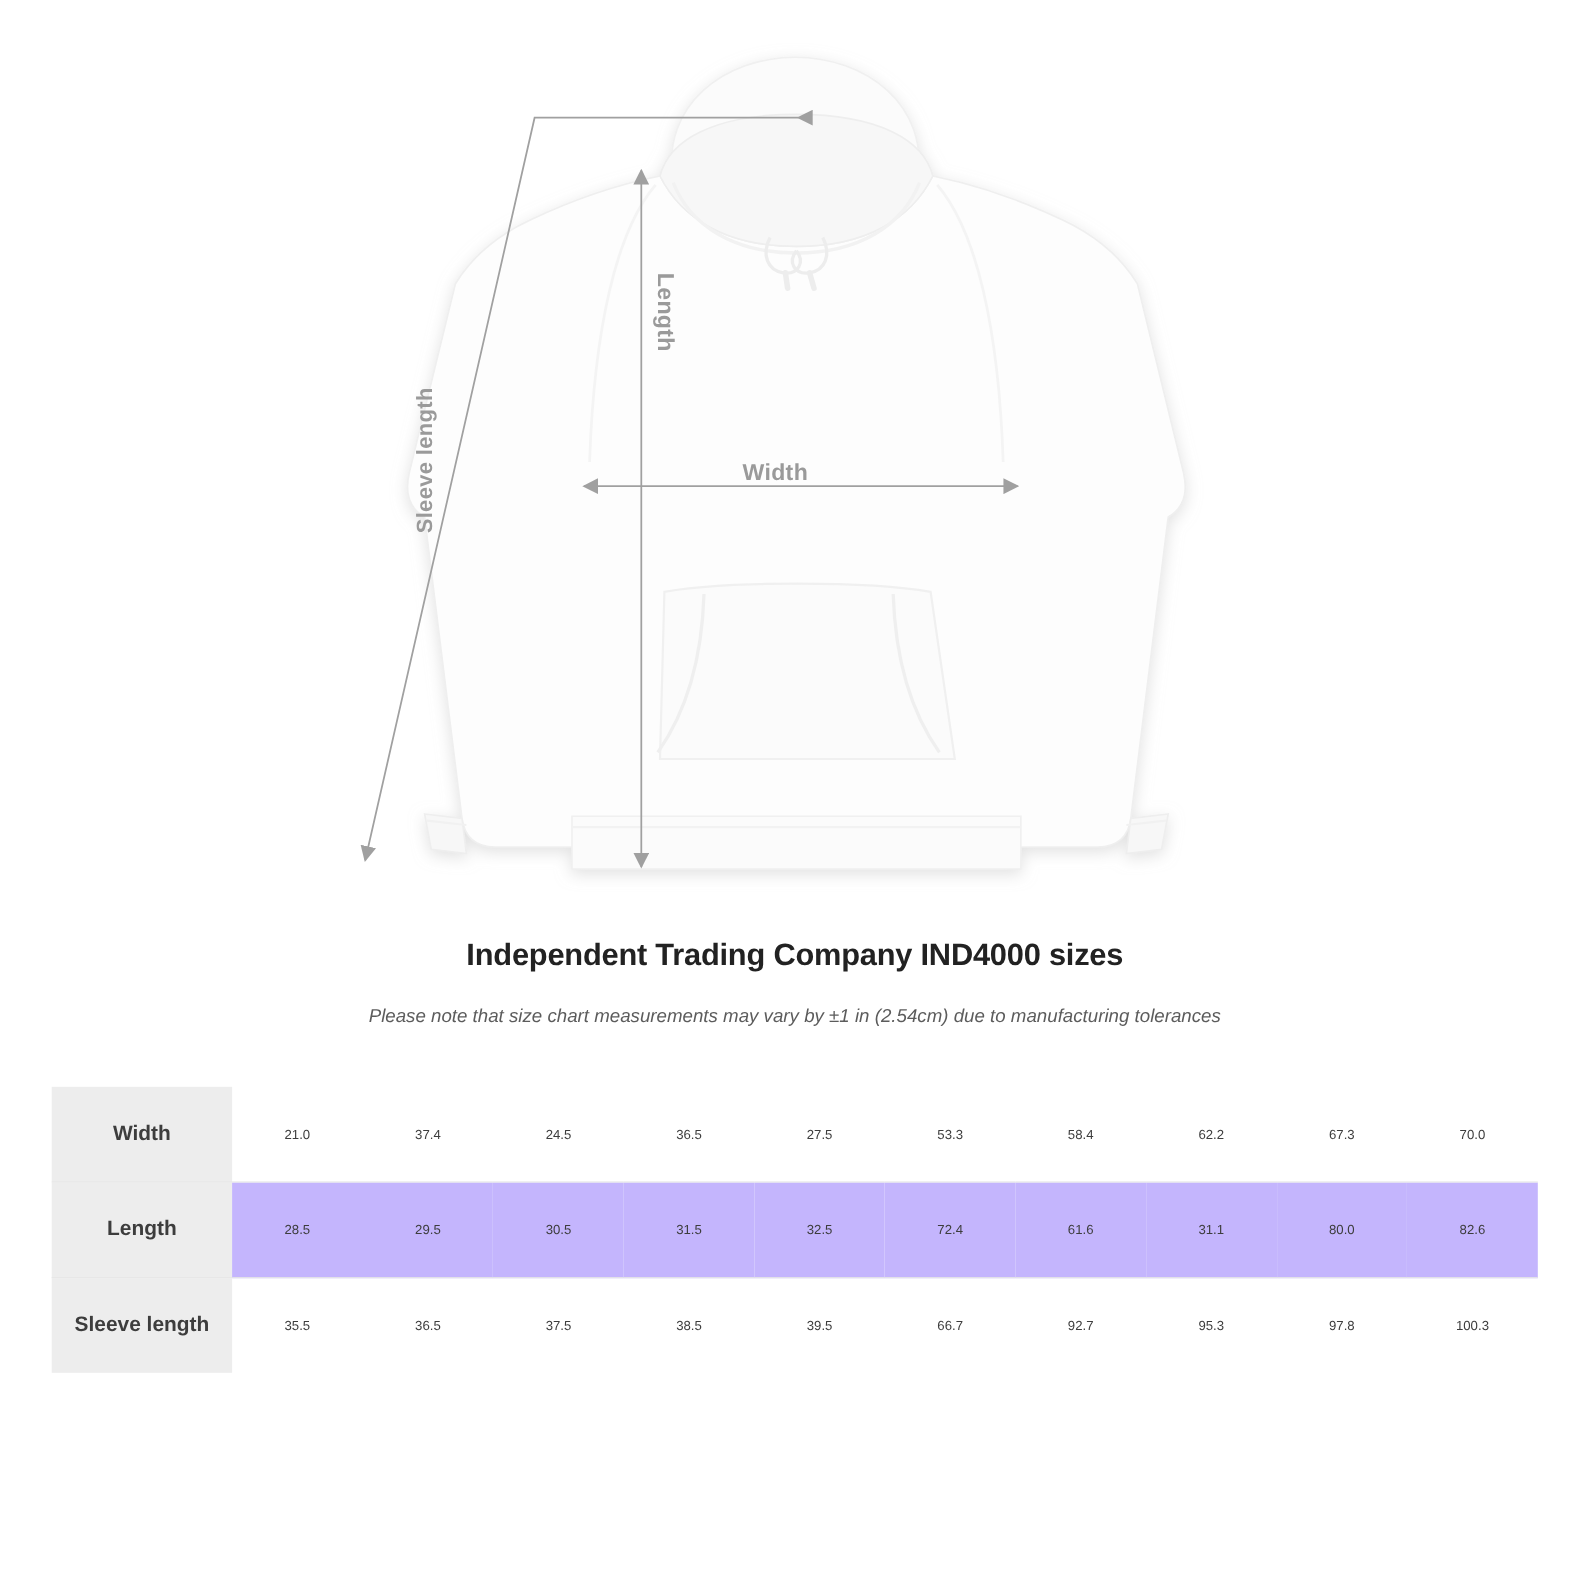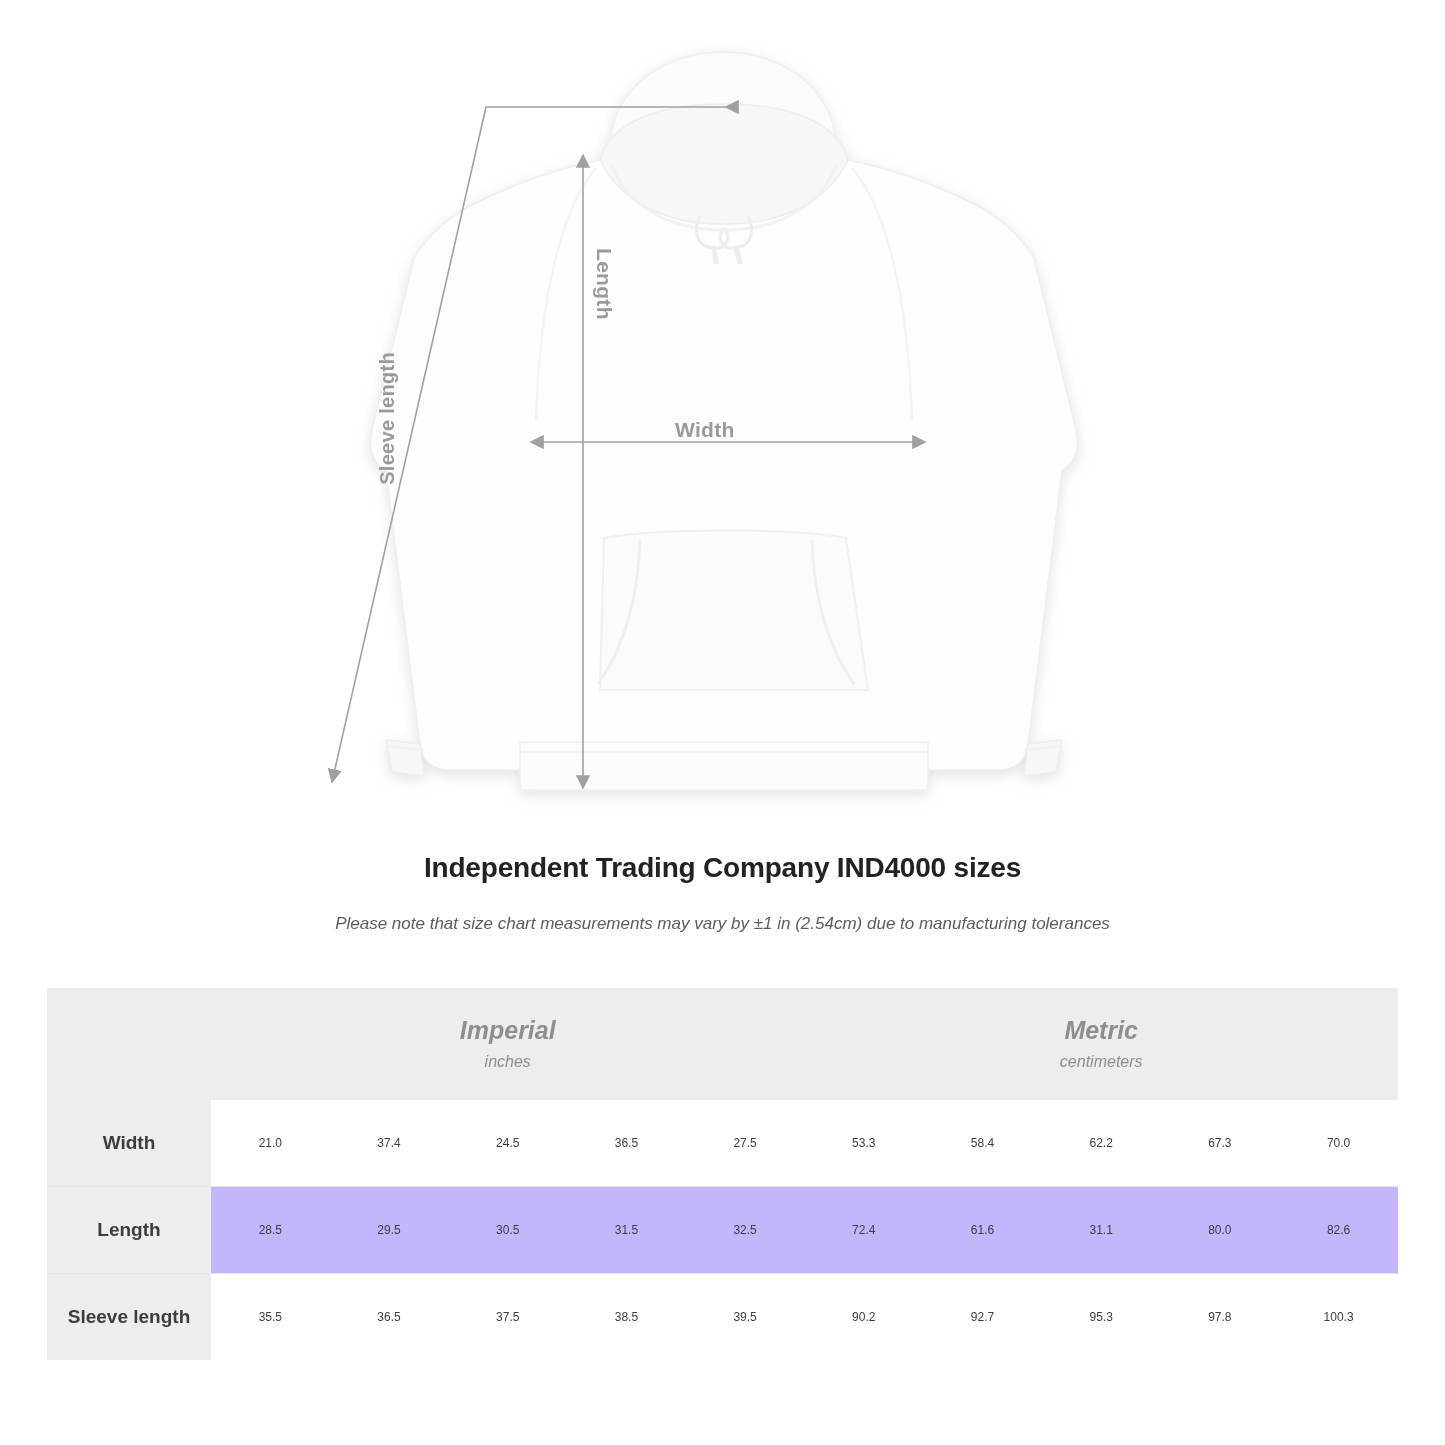--- a/index.html
+++ b/index.html
@@ -233,31 +233,20 @@
         <col>
         <col>
         <col>
       <col>
         <col>
         <col>
         <col>
         <col>
     </colgroup>
     <tbody>
-      <tr class="unit-band">
-        <td class="spacer"></td>
-        <td colspan="5">
-          <div class="unit-title">Imperial</div>
-          <div class="unit-sub">inches</div>
-        </td>
-        <td colspan="5">
-          <div class="unit-title">Metric</div>
-          <div class="unit-sub">centimeters</div>
-        </td>
-      </tr>
 
 
       <tr class="data-row">
         <td class="rowlabel">Width</td>
         <td>21.0</td>
         <td>37.4</td>
         <td>24.5</td>
         <td>36.5</td>
         <td>27.5</td>
         <td>53.3</td>
@@ -281,21 +270,21 @@
         <td>82.6</td>
       </tr>
 
       <tr class="data-row">
         <td class="rowlabel">Sleeve length</td>
         <td>35.5</td>
         <td>36.5</td>
         <td>37.5</td>
         <td>38.5</td>
         <td>39.5</td>
-        <td>90.2</td>
+        <td>66.7</td>
         <td>92.7</td>
         <td>95.3</td>
         <td>97.8</td>
         <td>100.3</td>
       </tr>
     </tbody>
   </table>
 </div>
 
 </body></html>

